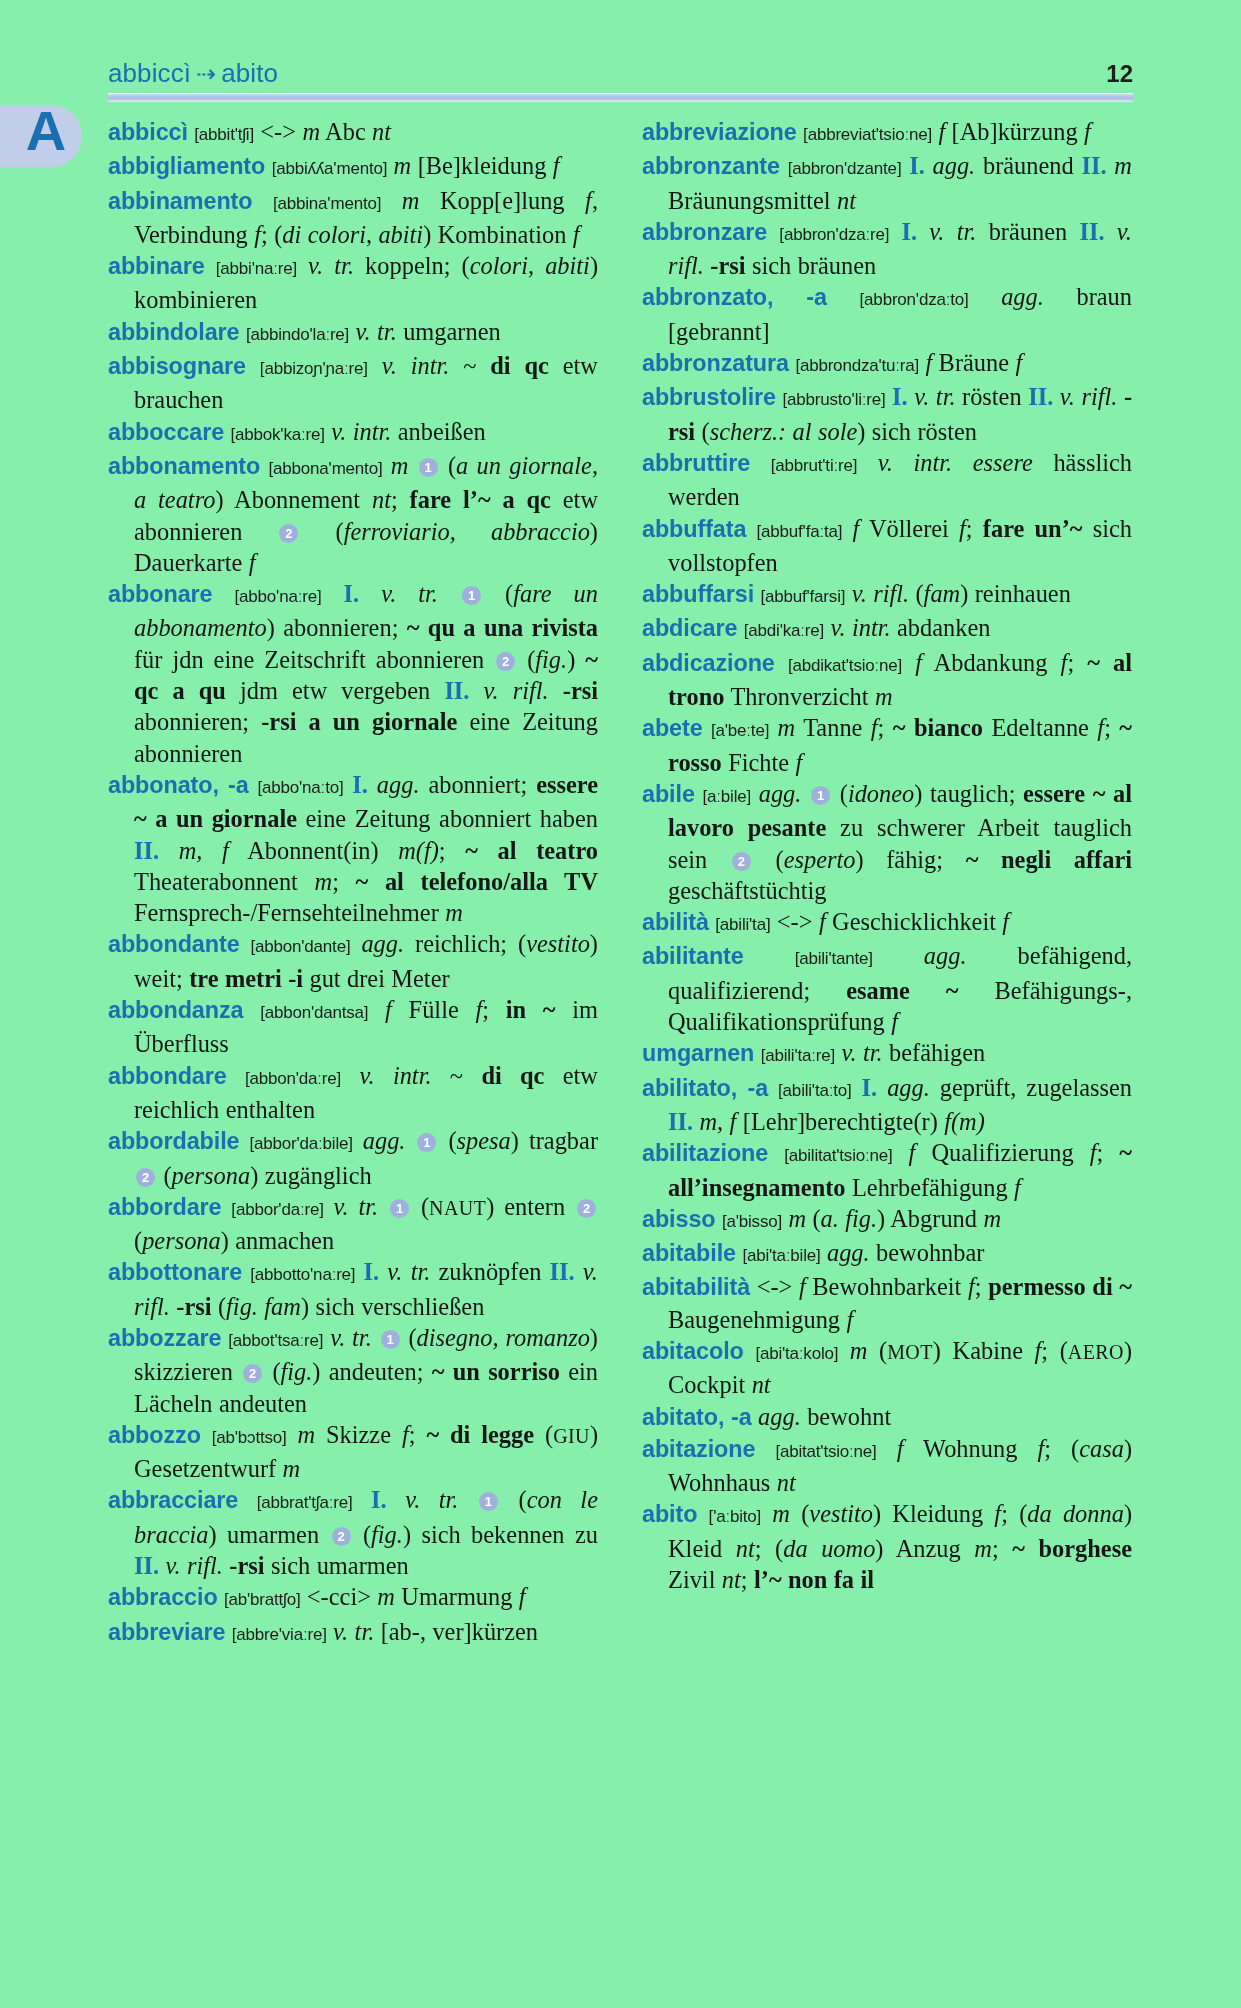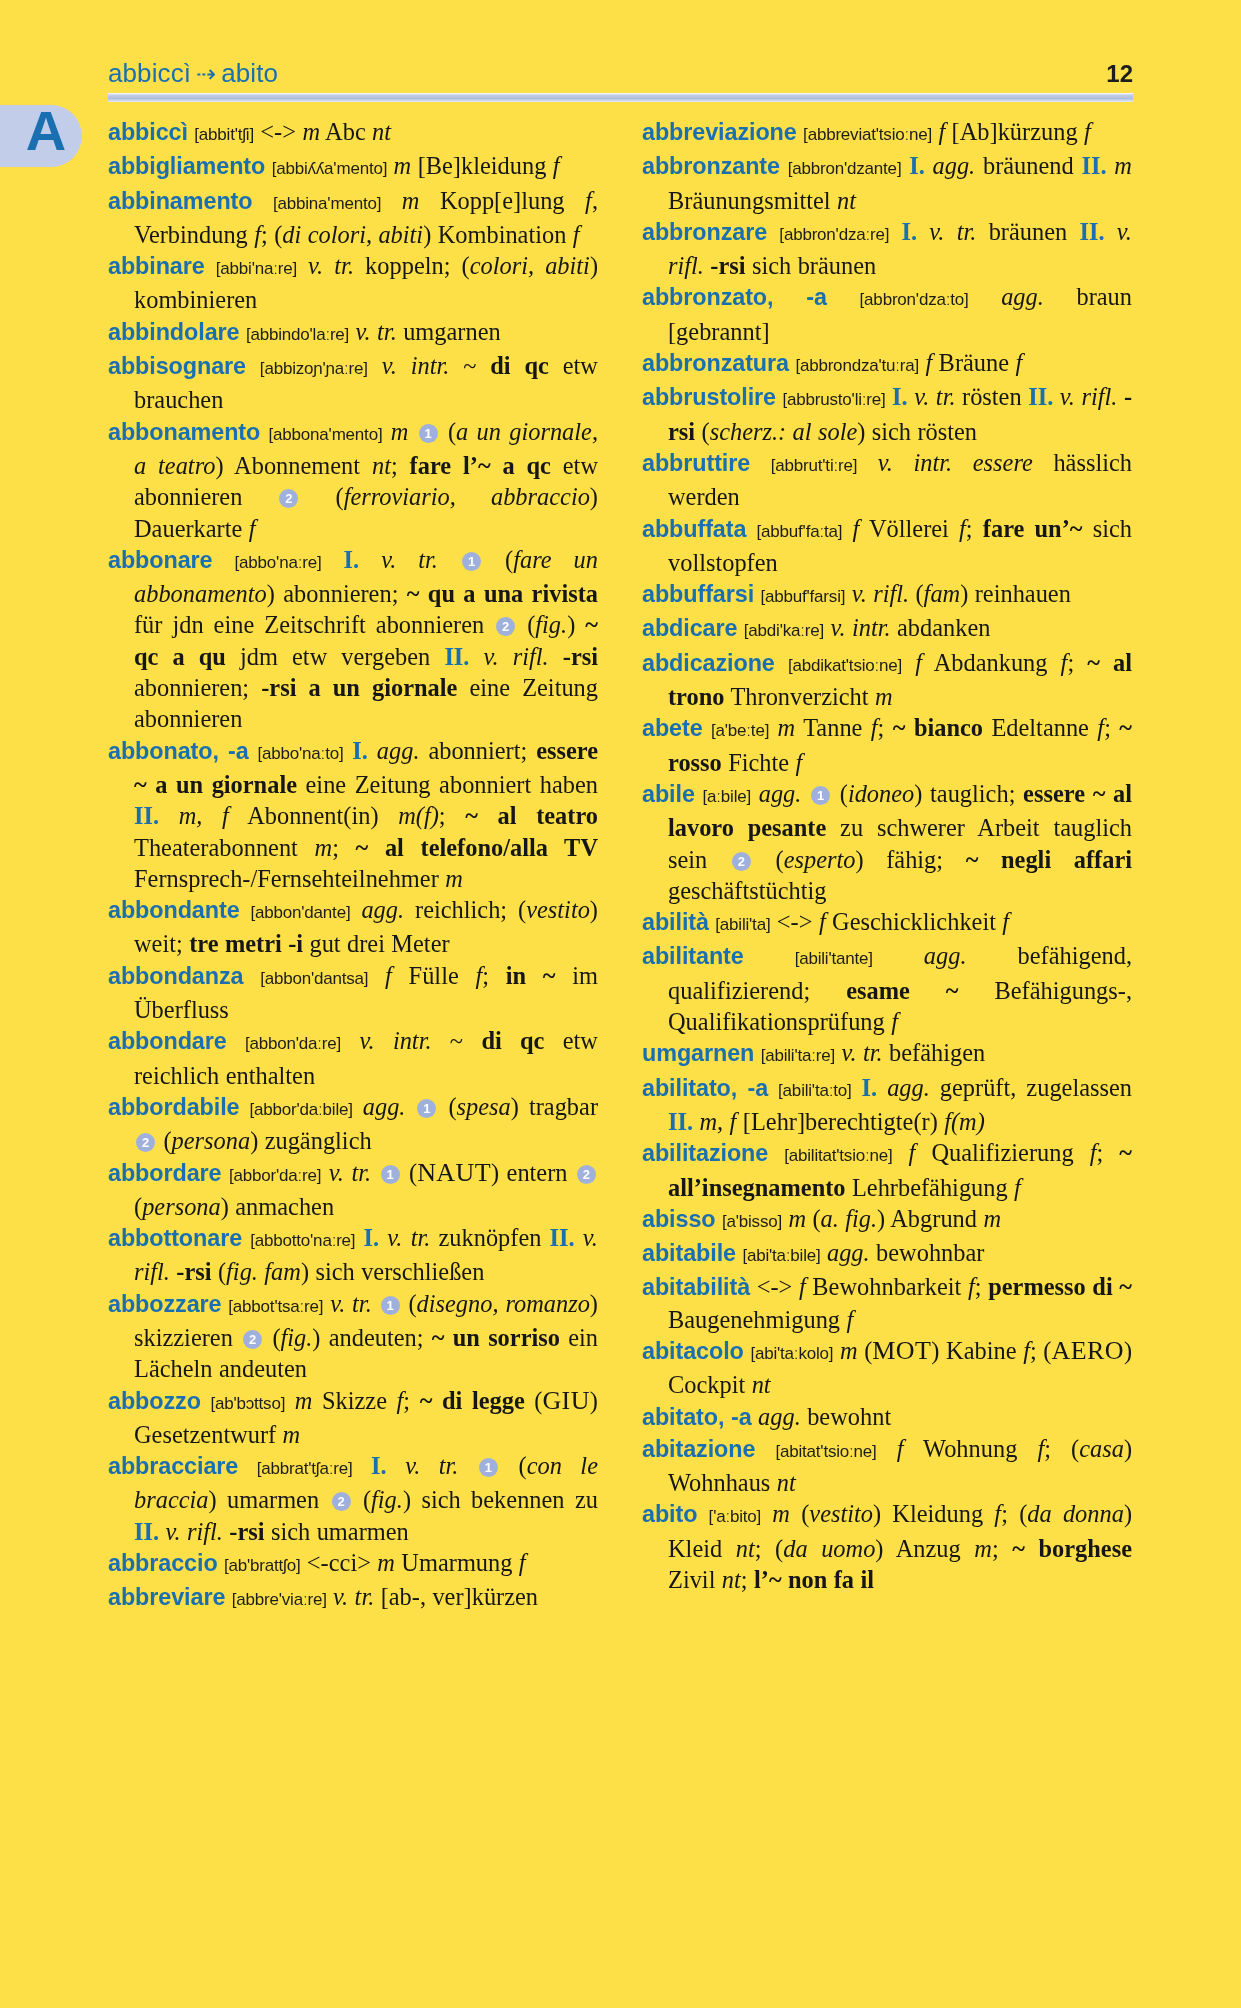--- a/index.html
+++ b/index.html
@@ -6,21 +6,21 @@
   body{
     width:1241px;height:2008px;
     background:#ffffff;
     font-family:"Liberation Serif", serif;
     position:relative;
     overflow:hidden;
   }
   .page{
     position:absolute;
     left:0;top:0;width:1241px;height:2008px;
-    background:#fde047;
+    background:#86efac;
   }
 
   
   .runhead{
     position:absolute;
     left:108px; top:58px; width:1025px;
     display:flex; align-items:baseline; justify-content:space-between;
     font-family:"Liberation Sans", sans-serif;
   }
   .runhead-left{
@@ -97,21 +97,21 @@
     color:#1d1d1b;
     font-size:17px;
     letter-spacing:-.2px;
   }              
   .rn{                                  
     font-weight:bold;
     color:#1a6fb0;
   }
   .sc{                                  
     font-variant:small-caps;
-    font-size:26px;
+    font-size:20px;
     letter-spacing:.4px;
   }
   .num{                                 
     display:inline-block;
     width:19px;height:19px;
     border-radius:50%;
     background:#9fb0dc;
     color:#ffffff;
     font-family:"Liberation Sans", sans-serif;
     font-size:13px;
@@ -140,20 +140,21 @@
   <div class="thumbtab-letter">A</div>
 
   <div class="cols">
     <div class="col" id="col-left">
         <p class="entry"><span class="hw">abbiccì</span> <span class="pron">[abbit'tʃi]</span><span> &lt;-&gt; <i>m</i> Abc <i>nt</i></span></p>
         <p class="entry"><span class="hw">abbigliamento</span> <span class="pron">[abbiʎʎa'mento]</span><span> <i>m</i> [Be]kleidung <i>f</i></span></p>
         <p class="entry"><span class="hw">abbinamento</span> <span class="pron">[abbina'mento]</span><span> <i>m</i> Kopp[e]lung <i>f</i>, Verbindung <i>f</i>; (<i>di colori, abiti</i>) Kombination <i>f</i></span></p>
         <p class="entry"><span class="hw">abbinare</span> <span class="pron">[abbi'naːre]</span><span> <i>v. tr.</i> koppeln; (<i>colori, abiti</i>) kombinieren</span></p>
         <p class="entry"><span class="hw">abbindolare</span> <span class="pron">[abbindo'laːre]</span><span> <i>v. tr.</i> umgarnen</span></p>
         <p class="entry"><span class="hw">abbisognare</span> <span class="pron">[abbizoɲ'ɲaːre]</span><span> <i>v. intr.</i> ~ <b>di qc</b> etw brauchen</span></p>
+        <p class="entry"><span class="hw">abboccare</span> <span class="pron">[abbok'kaːre]</span><span> <i>v. intr.</i> anbeißen</span></p>
         <p class="entry"><span class="hw">abbonamento</span> <span class="pron">[abbona'mento]</span><span> <i>m</i> <span class="num">1</span> (<i>a un giornale, a teatro</i>) Abonnement <i>nt</i>; <b>fare l’~ a qc</b> etw abonnieren <span class="num">2</span> (<i>ferroviario, abbraccio</i>) Dauerkarte <i>f</i></span></p>
         <p class="entry"><span class="hw">abbonare</span> <span class="pron">[abbo'naːre]</span><span> <span class="rn">I.</span> <i>v. tr.</i> <span class="num">1</span> (<i>fare un abbonamento</i>) abonnieren; <b>~ qu a una rivista</b> für jdn eine Zeitschrift abonnieren <span class="num">2</span> (<i>fig.</i>) <b>~ qc a qu</b> jdm etw vergeben <span class="rn">II.</span> <i>v. rifl.</i> <b>-rsi</b> abonnieren; <b>-rsi a un giornale</b> eine Zeitung abonnieren</span></p>
         <p class="entry"><span class="hw">abbonato, -a</span> <span class="pron">[abbo'naːto]</span><span> <span class="rn">I.</span> <i>agg.</i> abonniert; <b>essere ~ a un giornale</b> eine Zeitung abonniert haben <span class="rn">II.</span> <i>m, f</i> Abonnent(in) <i>m(f)</i>; <b>~ al teatro</b> Theaterabonnent <i>m</i>; <b>~ al telefono/alla TV</b> Fernsprech-/Fernsehteilnehmer <i>m</i></span></p>
         <p class="entry"><span class="hw">abbondante</span> <span class="pron">[abbon'dante]</span><span> <i>agg.</i> reichlich; (<i>vestito</i>) weit; <b>tre metri -i</b> gut drei Meter</span></p>
         <p class="entry"><span class="hw">abbondanza</span> <span class="pron">[abbon'dantsa]</span><span> <i>f</i> Fülle <i>f</i>; <b>in ~</b> im Überfluss</span></p>
         <p class="entry"><span class="hw">abbondare</span> <span class="pron">[abbon'daːre]</span><span> <i>v. intr.</i> ~ <b>di qc</b> etw reichlich enthalten</span></p>
         <p class="entry"><span class="hw">abbordabile</span> <span class="pron">[abbor'daːbile]</span><span> <i>agg.</i> <span class="num">1</span> (<i>spesa</i>) tragbar <span class="num">2</span> (<i>persona</i>) zugänglich</span></p>
         <p class="entry"><span class="hw">abbordare</span> <span class="pron">[abbor'daːre]</span><span> <i>v. tr.</i> <span class="num">1</span> (<span class="sc">NAUT</span>) entern <span class="num">2</span> (<i>persona</i>) anmachen</span></p>
         <p class="entry"><span class="hw">abbottonare</span> <span class="pron">[abbotto'naːre]</span><span> <span class="rn">I.</span> <i>v. tr.</i> zuknöpfen <span class="rn">II.</span> <i>v. rifl.</i> <b>-rsi</b> (<i>fig. fam</i>) sich verschließen</span></p>
         <p class="entry"><span class="hw">abbozzare</span> <span class="pron">[abbot'tsaːre]</span><span> <i>v. tr.</i> <span class="num">1</span> (<i>disegno, romanzo</i>) skizzieren <span class="num">2</span> (<i>fig.</i>) andeuten; <b>~ un sorriso</b> ein Lächeln andeuten</span></p>

